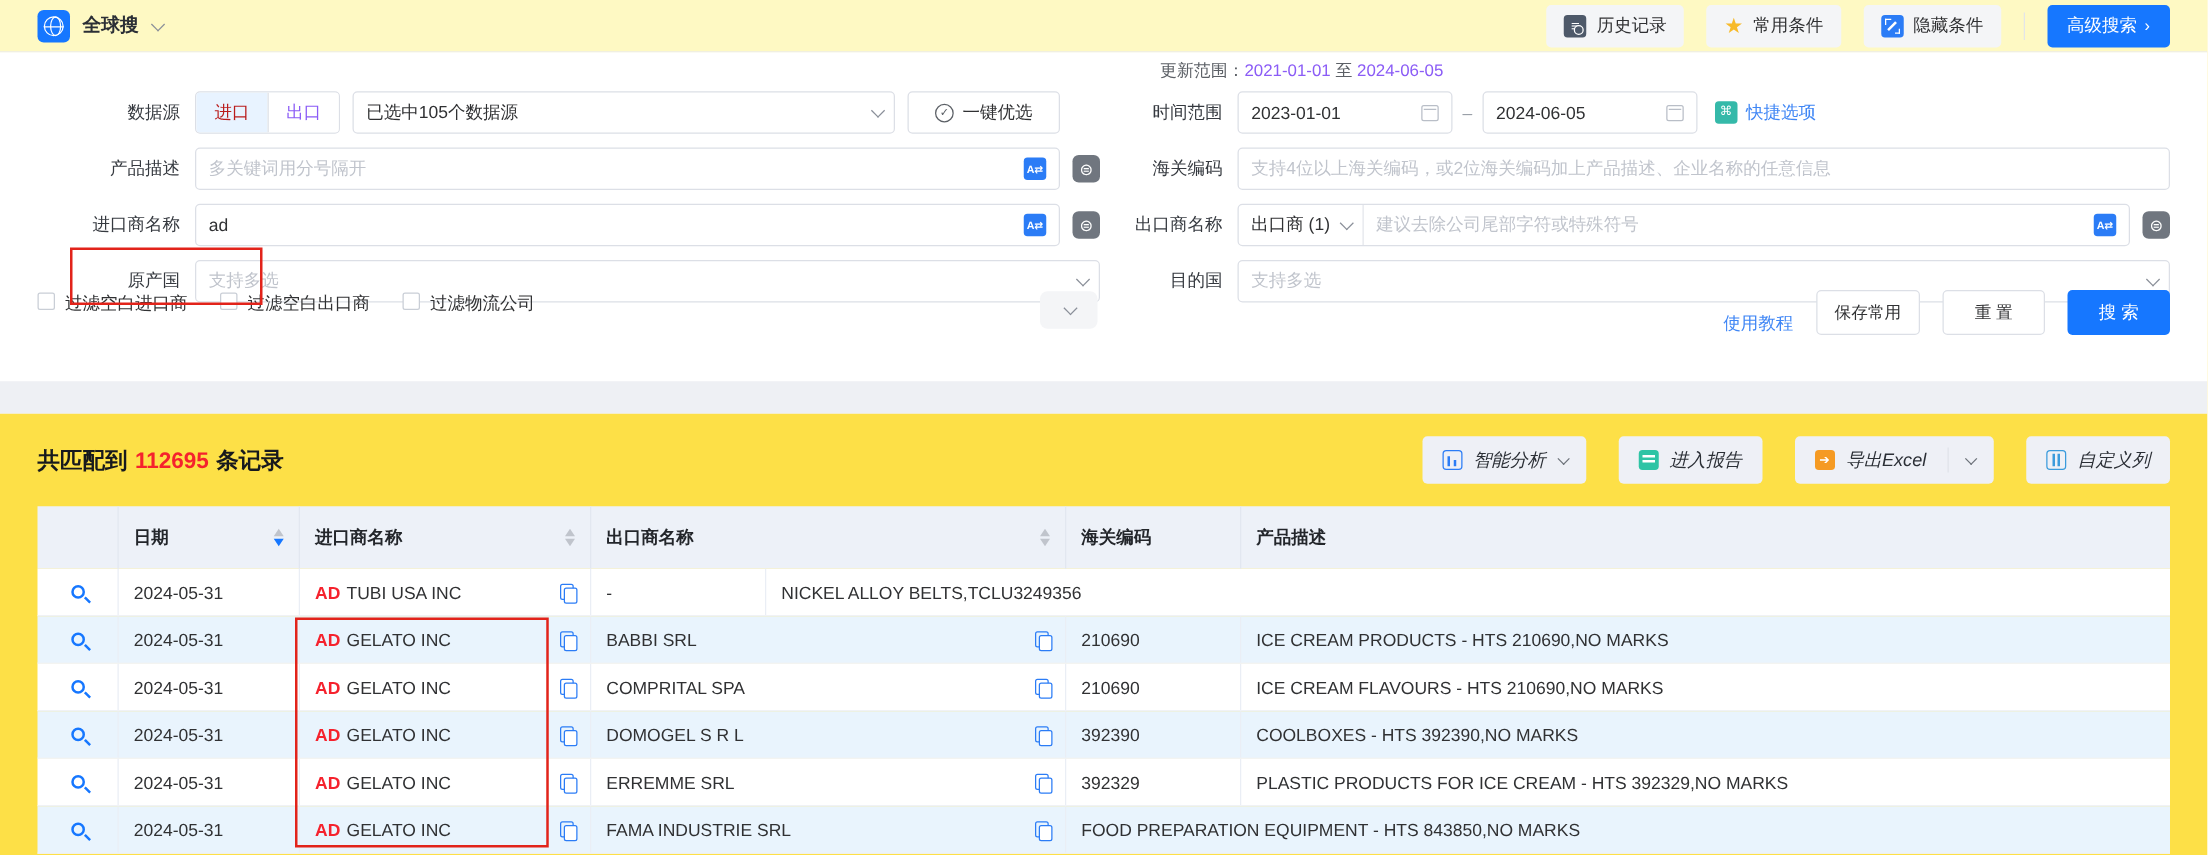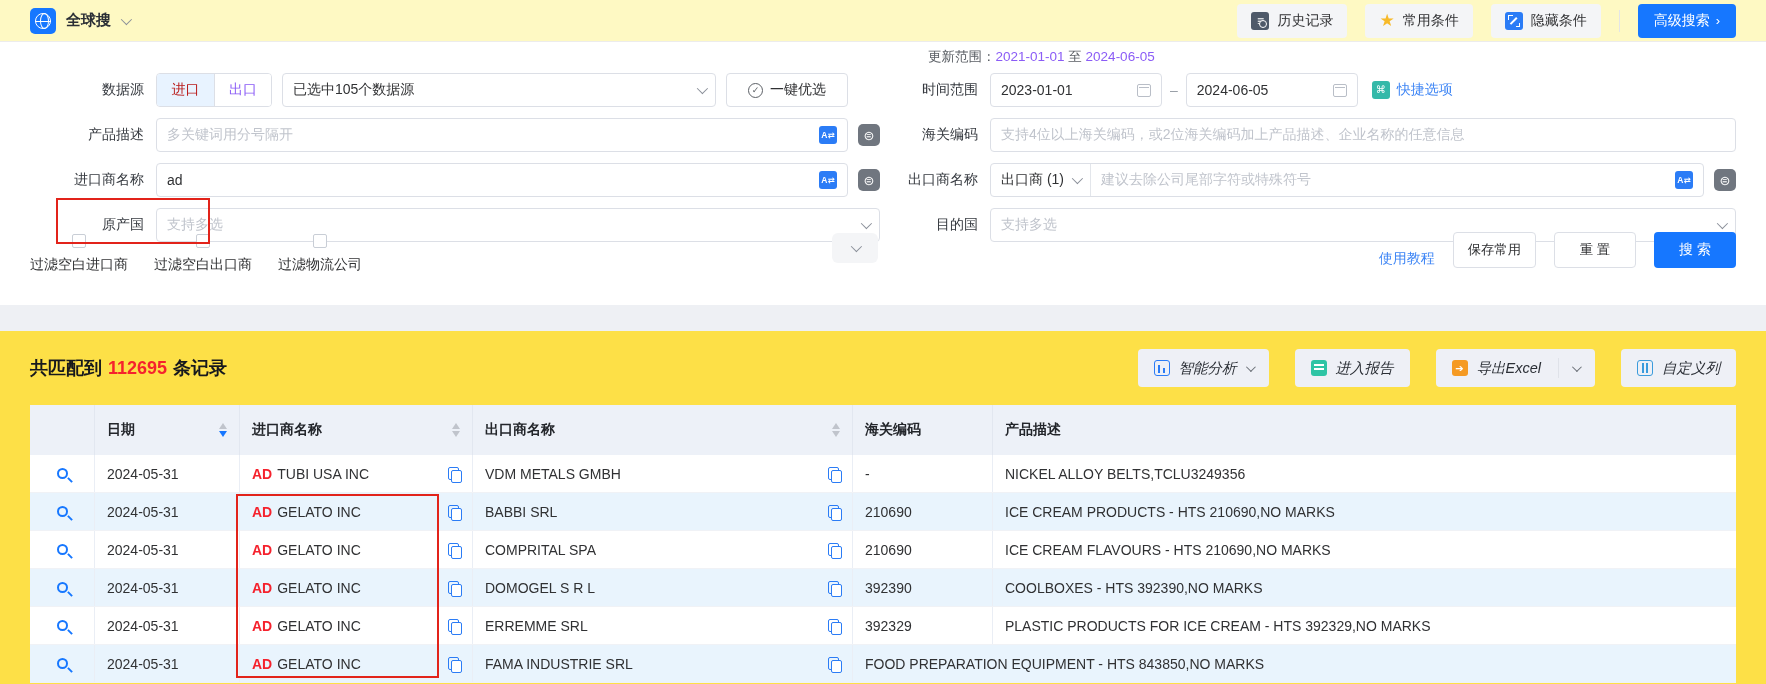--- a/index.html
+++ b/index.html
@@ -64,21 +64,21 @@
   .quick-sq { background:#35b9a9; }
   .link-blue { color:#3f86f5; }
   .trans-sq { background:#2b7cf6; font-size:8.5px; font-weight:bold; flex:0 0 auto; margin-left:auto; cursor:pointer; }
   .exact-sq { background:#70767f; width:22px; height:22px; border-radius:5px; font-size:13px; flex:0 0 auto; cursor:pointer; }
   .gutter-icon { margin-left:10px; }
   .composite { display:flex; align-items:center; height:34px; border:1px solid #dcdfe6; border-radius:4px; }
   .composite .prefix { display:flex; align-items:center; gap:8px; padding:0 10px; border-right:1px solid #e3e6eb;
                        color:#303133; cursor:pointer; height:100%; flex:0 0 auto; }
   .composite .cin { display:flex; align-items:center; padding:0 10px; flex:1; height:100%; }
   .checkline { position:absolute; top:192px; left:30px; display:flex; align-items:center; gap:26px; }
-  .cbox { display:flex; align-items:center; gap:8px; cursor:pointer;flex-direction:column; }
+  .cbox { display:flex; gap:8px; cursor:pointer; }
   .cb { width:14px; height:14px; border:1px solid #c9ced6; border-radius:2px; background:#fff; }
   .collapse-pill { position:absolute; left:832px; top:191px; width:46px; height:30px; background:#f4f5f7; border-radius:6px;
                    display:flex; align-items:center; justify-content:center; cursor:pointer; }
   .collapse-pill .chev { margin:0; transform:rotate(45deg) translateY(-2px); }
   .form-actions { position:absolute; top:190px; right:30px; display:flex; align-items:flex-end; gap:18px; }
   .btn-mid { min-width:82px; height:36px; }
 
   
   .gray-band { position:absolute; top:305px; left:0; right:0; height:26px; background:#eef0f4; }
 
@@ -357,24 +357,20 @@
               <span class="mag"></span>
             </div>
     <div class="tcell c-date">
               <span>2024-05-31</span>
             </div>
     <div class="tcell c-importer">
       <span class="red-prefix">AD</span>
       <span>TUBI USA INC</span>
       <span class="copy-ic"></span>
     </div>
-    <div class="tcell c-exporter">
-      <span>VDM METALS GMBH</span>
-      <span class="copy-ic"></span>
-    </div>
     <div class="tcell c-hs">
               <span>-</span>
             </div>
     <div class="tcell c-desc">
               <span>NICKEL ALLOY BELTS,TCLU3249356</span>
             </div>
   </div>
 
   <div class="trow alt">
     <div class="tcell c-icon">

